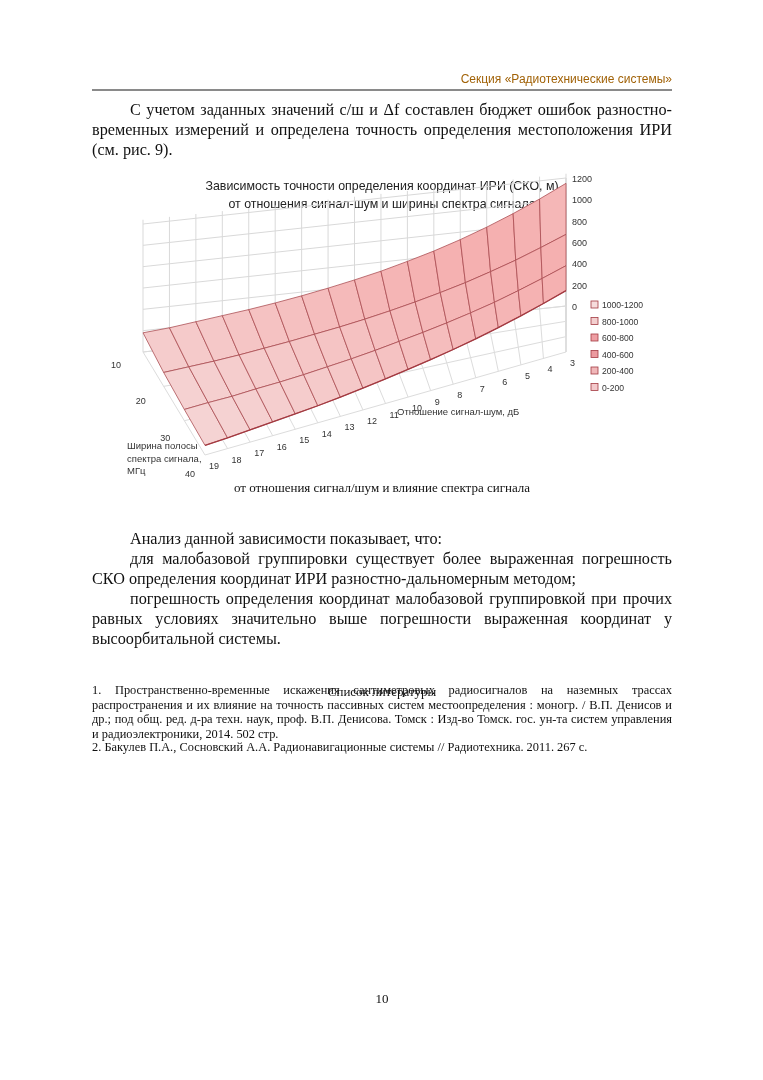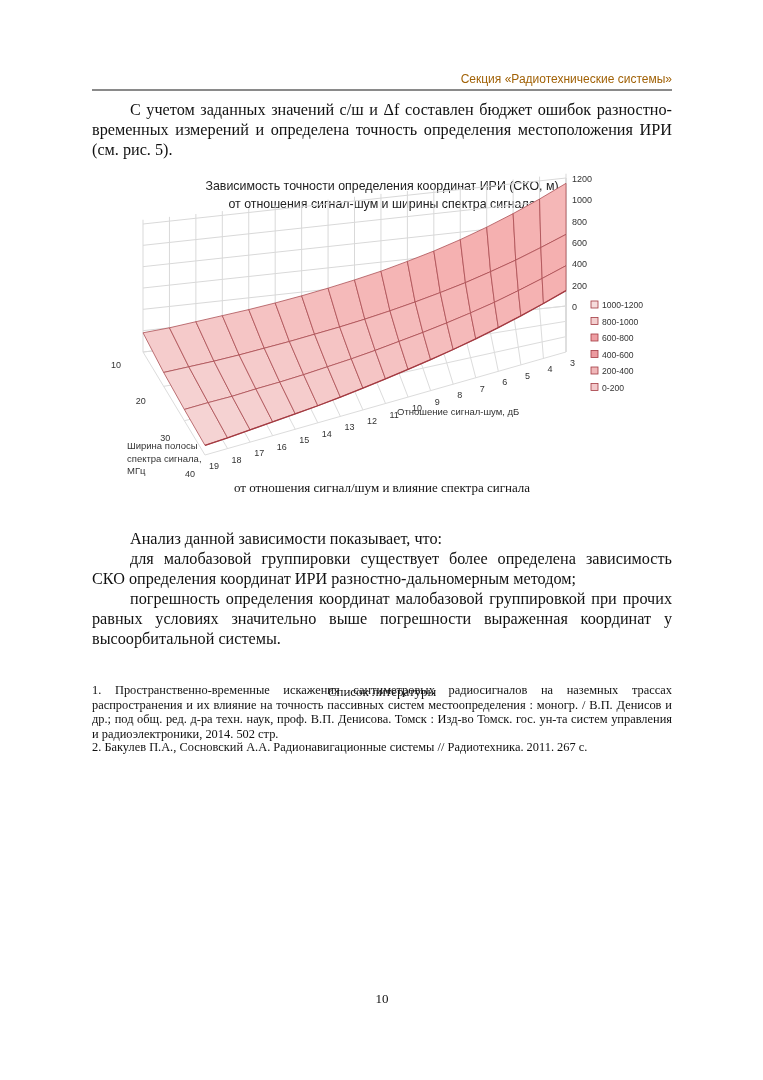--- a/index.html
+++ b/index.html
@@ -19,21 +19,21 @@
   #r2{top:740px;}
   .pagenum{position:absolute;left:92px;width:580px;top:991px;text-align:center;font-size:13px;}
   svg text{font-family:"Liberation Sans",sans-serif;}
 </style>
 </head>
 <body>
 
 <div class="header">Секция «Радиотехнические системы»</div>
 <div class="header-rule"></div>
 
-<div class="para" id="p1"><span class="ind"></span><span>С учетом заданных значений с/ш и Δf составлен бюджет ошибок разностно-временных измерений и определена точность определения местоположения ИРИ (см. рис. 5).</span></div>
+<div class="para" id="p1"><span class="ind"></span><span>С учетом заданных значений с/ш и Δf составлен бюджет ошибок разностно-временных измерений и определена точность определения местоположения ИРИ (см. рис. 9).</span></div>
 
 <div class="chart-title">
   <div>Зависимость точности определения координат ИРИ (СКО, м)</div>
   <div>от отношения сигнал-шум и ширины спектра сигнала</div>
 </div>
 
 <svg id="chart" width="763" height="480">
     <line x1="143" y1="352" x2="143" y2="219.73333333333332" stroke="#d9d9d9" stroke-width="1"></line>
     <line x1="169.4375" y1="349.125" x2="169.4375" y2="216.85833333333332" stroke="#d9d9d9" stroke-width="1"></line>
     <line x1="195.875" y1="346.25" x2="195.875" y2="213.98333333333332" stroke="#d9d9d9" stroke-width="1"></line>
@@ -190,21 +190,21 @@
     <rect x="591" y="383.5" width="7" height="7" fill="#f3c9cb" stroke="#a33a41" stroke-width="0.8"></rect>
     <text x="602" y="390.5" font-size="8.6" fill="#333">0-200</text>
   </svg>
 
 <div class="caption">
   <div>от отношения сигнал/шум и влияние спектра сигнала</div>
 </div>
 
 <div class="para" id="p2">
   <div><span class="ind"></span><span>Анализ данной зависимости показывает, что:</span></div>
-  <div><span class="ind"></span><span>для малобазовой группировки существует более определена зависимость СКО определения координат ИРИ разностно-дальномерным методом;</span></div>
+  <div><span class="ind"></span><span>для малобазовой группировки существует более выраженная погрешность СКО определения координат ИРИ разностно-дальномерным методом;</span></div>
   <div><span class="ind"></span><span>погрешность определения координат малобазовой группировкой при прочих равных условиях значительно выше погрешности выраженная координат у высоорбитальной системы.</span></div>
 </div>
 
 <div class="refs-title">Список литературы</div>
 <div class="ref" id="r1"><span class="ind"></span><span>1. Пространственно-временные искажения сантиметровых радиосигналов на наземных трассах распространения и их влияние на точность пассивных систем местоопределения : моногр. / В.П. Денисов и др.; под общ. ред. д-ра техн. наук, проф. В.П. Денисова. Томск : Изд-во Томск. гос. ун-та систем управления и радиоэлектроники, 2014. 502 стр.</span></div>
 <div class="ref" id="r2"><span class="ind"></span><span>2. Бакулев П.А., Сосновский А.А. Радионавигационные системы // Радиотехника. 2011. 267 с.</span></div>
 
 <div class="pagenum">10</div>
 
 </body></html>

